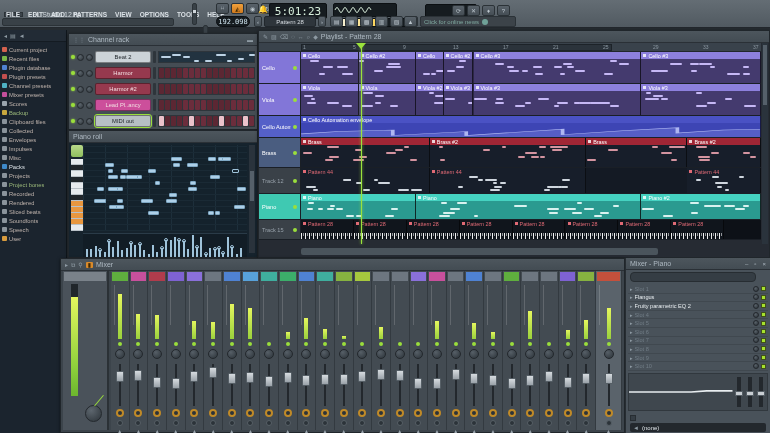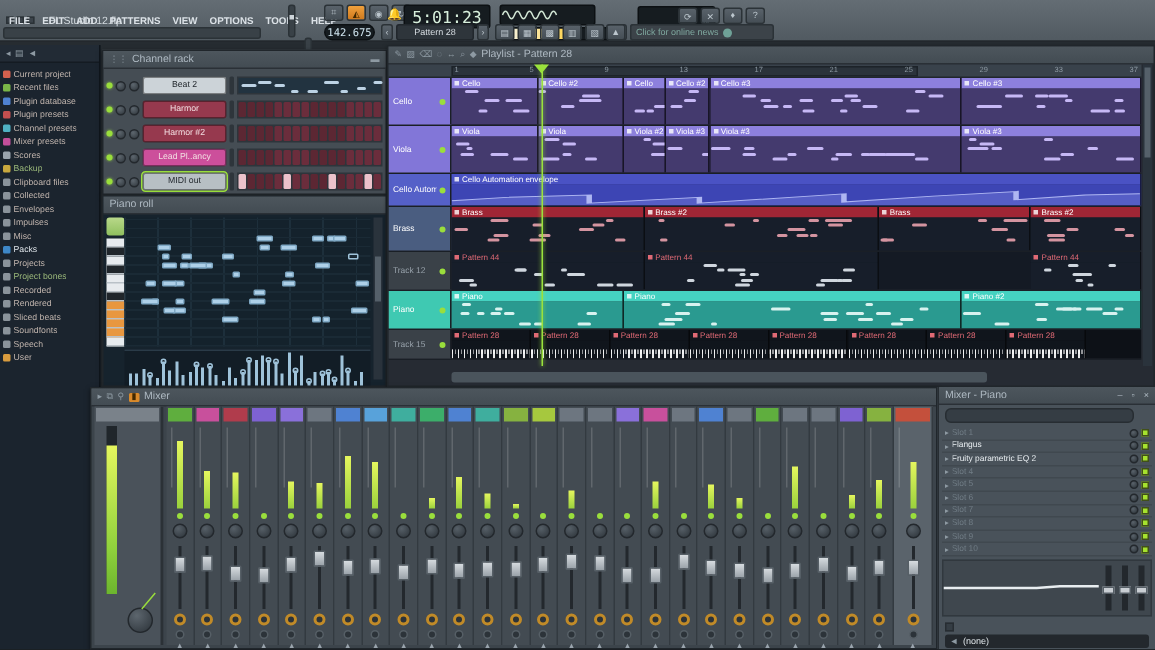--- a/index.html
+++ b/index.html
@@ -207,21 +207,21 @@
     <div class="vslider abs" style="left:203px;top:3px">
         <i style="top:10px"></i>
       </div>
 
     <div class="flex abs" style="left:216px;top:3px;gap:2px" id="recbtns">
         <div class="tbtn">⌗</div>
         <div class="tbtn orange">◭</div>
         <div class="tbtn">◉</div>
         <div class="tbtn">↻</div>
       </div>
-    <div id="tempo" class="lcd abs" style="left:216px;top:16px">142.675</div>
+    <div id="tempo" class="lcd abs" style="left:216px;top:16px">192.098</div>
 
     <span class="ico abs" style="left:258px;top:6px;font-size:8px;color:#c9d2d8">🔔</span>
     <div id="timedisp" class="lcd abs" style="left:269px;top:3px">5:01:23</div>
 
     <div id="scope" class="lcd abs" style="left:333px;top:3px">
       <svg viewBox="0 0 60 12" style="width:100%;height:100%">
           <path d="M0,6 Q2,1 4,6 T8,6 T12,6 T16,6 T20,6 T24,6 T28,6 T32,6 T36,6" stroke="#cfe3d2" stroke-width="1" fill="none"></path>
         </svg>
     </div>
     <div id="outmeter" class="abs" style="left:333px;top:18px">

